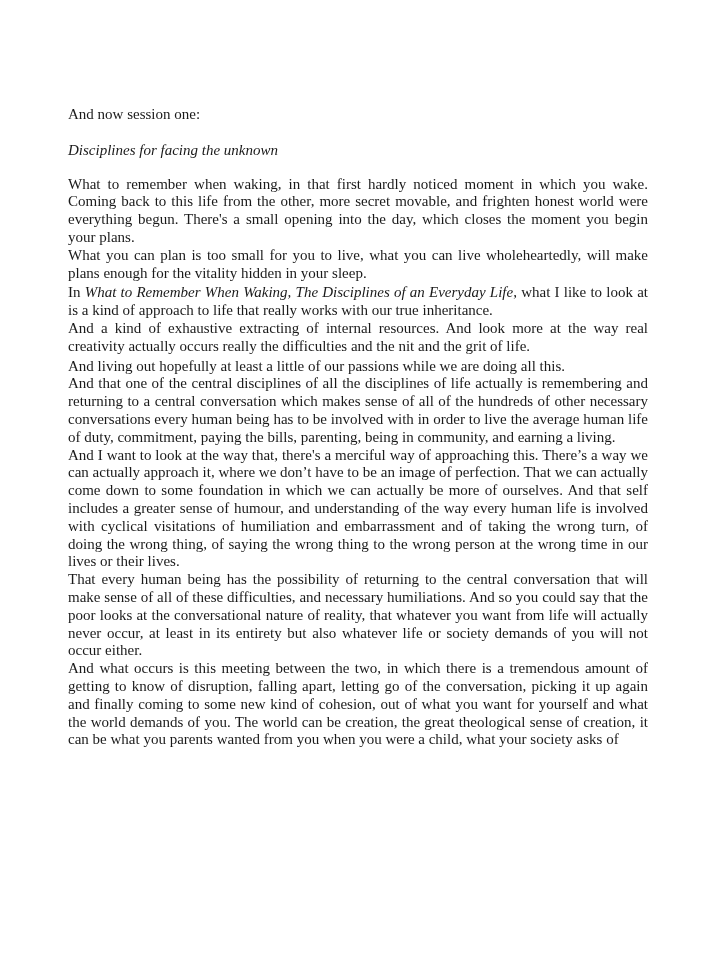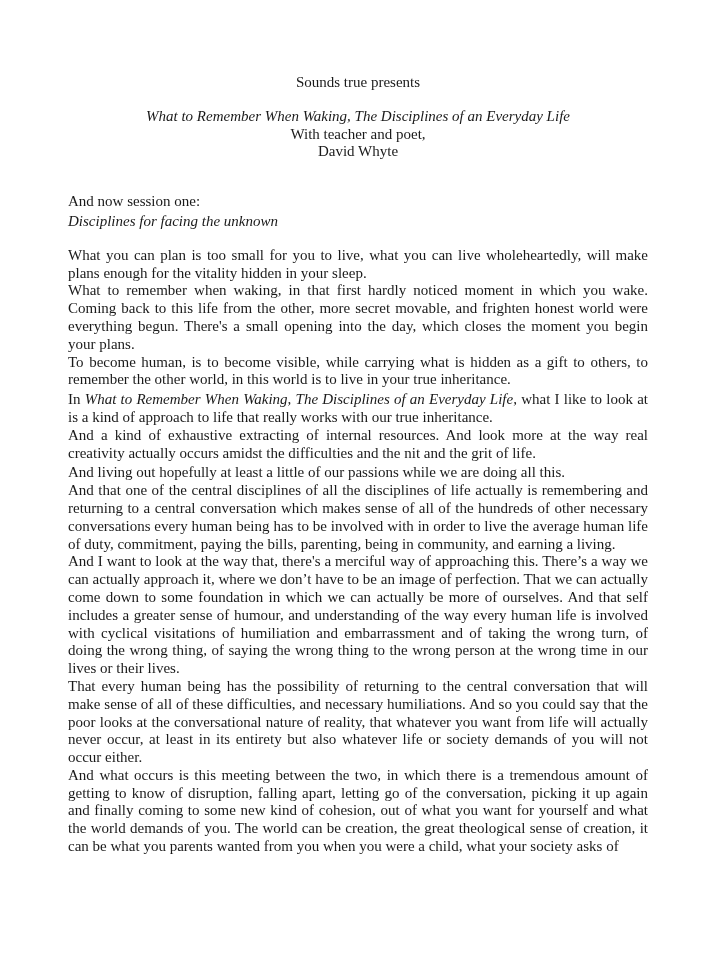--- a/index.html
+++ b/index.html
@@ -21,53 +21,46 @@
     font-size: 15px;
     line-height: 17.8px;
     color: #1a1a1a;
     background: #ffffff;
   }
   p { margin: 0; padding: 0; }
   .center { text-align: center; }
   .italic { font-style: italic; }
   .presenter { margin-bottom: 16px; }
   .intro { margin-top: 32px; }
-  .chapter { margin-top: 2px; }
+  .chapter { margin-top: 18px; }
   #transcript-body { margin-top: 16px; }
   .group { text-align: justify; }
   .group + .group { margin-top: 2px; }
   .group p {
     text-align: justify;
     text-justify: inter-word;
     hyphens: none;
   }
 </style>
 </head>
 <body>
 
 <div class="page">
-  <div class="header">
-    <p class="center presenter">Sounds true presents</p>
-    <p class="center italic">What to Remember When Waking, The Disciplines of an Everyday Life</p>
-    <p class="center">With teacher and poet,</p>
-    <p class="center">David Whyte</p>
-  </div>
 
   <p class="intro">And now session one:</p>
   <p class="chapter italic">Disciplines for facing the unknown</p>
 
   <div id="transcript-body">
       <div class="group">
+        <p>What to remember when waking, in that first hardly noticed moment in which you wake. Coming back to this life from the other, more secret movable, and frighten honest world were everything begun. There's a small opening into the day, which closes the moment you begin your plans.</p>
         <p>What you can plan is too small for you to live, what you can live wholeheartedly, will make plans enough for the vitality hidden in your sleep.</p>
-        <p>What to remember when waking, in that first hardly noticed moment in which you wake. Coming back to this life from the other, more secret movable, and frighten honest world were everything begun. There's a small opening into the day, which closes the moment you begin your plans.</p>
-        <p>To become human, is to become visible, while carrying what is hidden as a gift to others, to remember the other world, in this world is to live in your true inheritance.</p>
       </div>
       <div class="group">
         <p><span>In </span><span class="italic">What to Remember When Waking, The Disciplines of an Everyday Life</span><span>, what I like to look at is a kind of approach to life that really works with our true inheritance.</span></p>
-        <p>And a kind of exhaustive extracting of internal resources. And look more at the way real creativity actually occurs amidst the difficulties and the nit and the grit of life.</p>
+        <p>And a kind of exhaustive extracting of internal resources. And look more at the way real creativity actually occurs really the difficulties and the nit and the grit of life.</p>
       </div>
       <div class="group">
         <p>And living out hopefully at least a little of our passions while we are doing all this.</p>
         <p>And that one of the central disciplines of all the disciplines of life actually is remembering and returning to a central conversation which makes sense of all of the hundreds of other necessary conversations every human being has to be involved with in order to live the average human life of duty, commitment, paying the bills, parenting, being in community, and earning a living.</p>
         <p>And I want to look at the way that, there's a merciful way of approaching this. There’s a way we can actually approach it, where we don’t have to be an image of perfection. That we can actually come down to some foundation in which we can actually be more of ourselves. And that self includes a greater sense of humour, and understanding of the way every human life is involved with cyclical visitations of humiliation and embarrassment and of taking the wrong turn, of doing the wrong thing, of saying the wrong thing to the wrong person at the wrong time in our lives or their lives.</p>
         <p>That every human being has the possibility of returning to the central conversation that will make sense of all of these difficulties, and necessary humiliations. And so you could say that the poor looks at the conversational nature of reality, that whatever you want from life will actually never occur, at least in its entirety but also whatever life or society demands of you will not occur either.</p>
         <p>And what occurs is this meeting between the two, in which there is a tremendous amount of getting to know of disruption, falling apart, letting go of the conversation, picking it up again and finally coming to some new kind of cohesion, out of what you want for yourself and what the world demands of you. The world can be creation, the great theological sense of creation, it can be what you parents wanted from you when you were a child, what your society asks of</p>
       </div>
     </div>
 </div>

